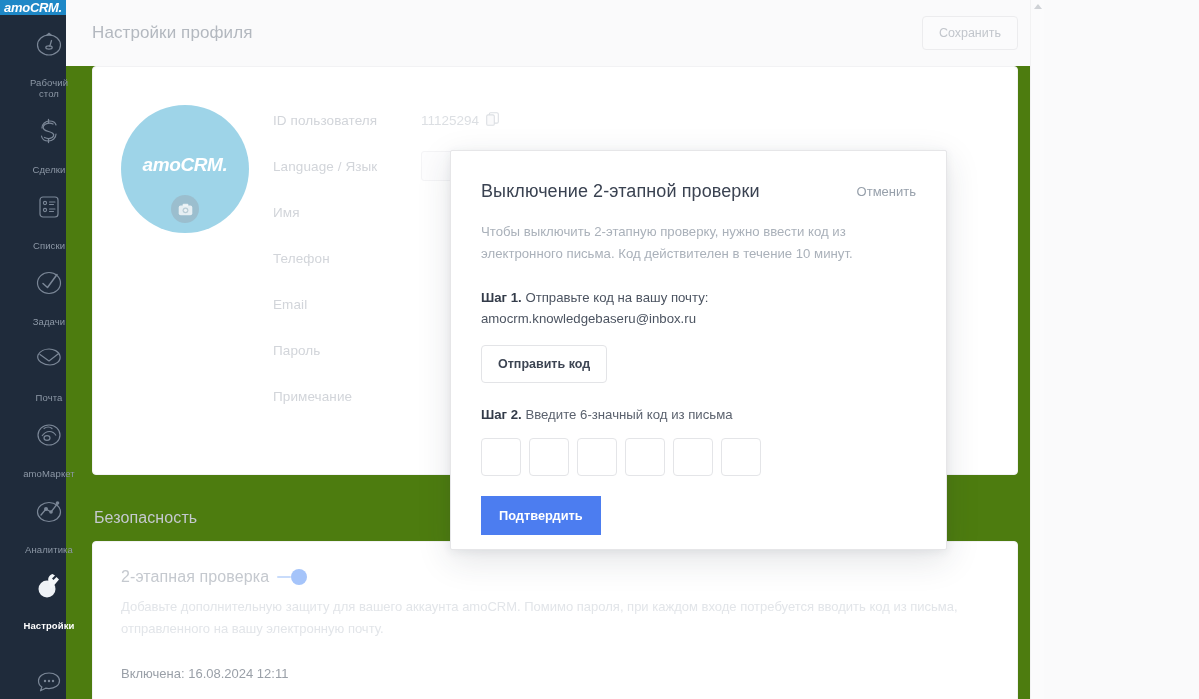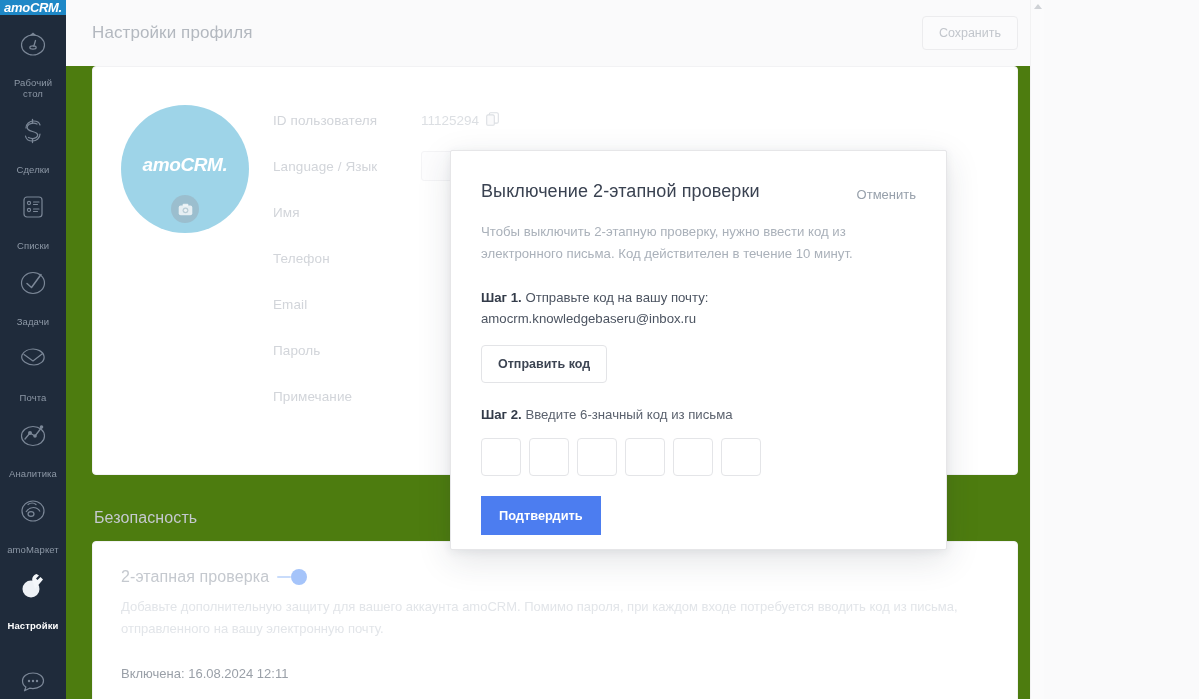--- a/index.html
+++ b/index.html
@@ -20,21 +20,21 @@
     width: 66px; height: 66px; background: #1e88c7;
     display: flex; align-items: center; justify-content: center;
   }
   .logo-text {
     color: #ffffff; font-size: 13px; font-weight: 700; font-style: italic;
     letter-spacing: -0.3px; white-space: nowrap;
   }
   .nav { width: 100%; padding-top: 4px; }
   .nav-item {
     width: 100%; padding: 9px 16px 7px; display: flex; flex-direction: column;
-    align-items: center; gap: 17px; cursor: pointer;
+    align-items: center; gap: 17px; cursor: pointer; margin-left: 16px;
   }
   .nav-item .ico { width: 34px; height: 32px; display:block; }
   .nav-item .lbl {
     font-size: 9.5px; color: #8d98a6; text-align: center; line-height: 11px;
     letter-spacing: .1px;
   }
   .nav-item.active .lbl { color: #ffffff; font-weight: 700; }
   .nav-sep { width: 100%; height: 1px; background: #2b3849; margin: 6px 0 2px; }
   .nav-bottom { width: 100%; padding-top: 12px; }
 
@@ -108,21 +108,21 @@
   }
   .sec-date { font-size: 13px; color: #9aa0a8; margin-top: 26px; }
 
   
   .overlay-modal {
     position: absolute; left: 384px; top: 150px; width: 497px; height: 400px;
     background: #ffffff; border: 1px solid #e6e6e8; border-radius: 2px;
     box-shadow: 0 10px 34px rgba(40,50,65,.13), 0 2px 8px rgba(40,50,65,.07);
     z-index: 40; padding: 30px 30px 0 30px;
   }
-  .modal-head { display: flex; align-items: flex-end; justify-content: space-between; }
+  .modal-head { display: flex; align-items: center; justify-content: space-between; }
   .modal-title { font-size: 18px; color: #3a4251; font-weight: 400; letter-spacing: .1px; }
   .modal-cancel { font-size: 13px; color: #97a0ab; cursor: pointer; }
   .modal-desc {
     margin-top: 19px; font-size: 13.2px; line-height: 22px; color: #aab1ba; max-width: 412px;
   }
   .step {
     margin-top: 22px; font-size: 13.2px; line-height: 21px; color: #4c5461;
   }
   .step b { color: #333b49; font-weight: 700; }
   .step .email { display: block; color: #4c5461; }
@@ -224,40 +224,40 @@
             <path d="M6 12c2-4 7-6 11-6s10 2 11 7c1 5-4 9-10 9S4 18 6 12z" stroke="#7b8797" stroke-width="1.2"></path>
             <path d="M8 11.5 L17 18 L26 11" stroke="#7b8797" stroke-width="1.2" stroke-linecap="round" stroke-linejoin="round"></path>
           </svg>
         </span>
         <span class="lbl">Почта</span>
       </div>
 
       <div class="nav-item">
         <span class="ico">
           <svg width="34" height="32" viewBox="0 0 34 32" fill="none">
+            <ellipse cx="17" cy="16" rx="11" ry="10" stroke="#7b8797" stroke-width="1.2"></ellipse>
+            <path d="M10 17c2-3 5-4.5 7.5-4.5s5 1.5 6.5 4" stroke="#7b8797" stroke-width="1.2"></path>
+            <ellipse cx="15" cy="19" rx="3" ry="2.4" stroke="#7b8797" stroke-width="1.2"></ellipse>
+            <path d="M12 9.5c2.5-2 6-2 8 0" stroke="#7b8797" stroke-width="1.2" stroke-linecap="round"></path>
+          </svg>
+        </span>
+        <span class="lbl">amoМаркет</span>
+      </div>
+
+      <div class="nav-item">
+        <span class="ico">
+          <svg width="34" height="32" viewBox="0 0 34 32" fill="none">
             <ellipse cx="17" cy="17" rx="11.5" ry="9.5" stroke="#7b8797" stroke-width="1.2"></ellipse>
             <path d="M9 20 L14 14 L19 17 L26 8" stroke="#7b8797" stroke-width="1.3" stroke-linecap="round" stroke-linejoin="round"></path>
             <circle cx="14" cy="14" r="2" fill="#7b8797"></circle>
             <circle cx="19" cy="17" r="1.8" fill="#7b8797"></circle>
             <circle cx="25.5" cy="8" r="1.8" fill="#7b8797"></circle>
           </svg>
         </span>
         <span class="lbl">Аналитика</span>
-      </div>
-
-      <div class="nav-item">
-        <span class="ico">
-          <svg width="34" height="32" viewBox="0 0 34 32" fill="none">
-            <ellipse cx="17" cy="16" rx="11" ry="10" stroke="#7b8797" stroke-width="1.2"></ellipse>
-            <path d="M10 17c2-3 5-4.5 7.5-4.5s5 1.5 6.5 4" stroke="#7b8797" stroke-width="1.2"></path>
-            <ellipse cx="15" cy="19" rx="3" ry="2.4" stroke="#7b8797" stroke-width="1.2"></ellipse>
-            <path d="M12 9.5c2.5-2 6-2 8 0" stroke="#7b8797" stroke-width="1.2" stroke-linecap="round"></path>
-          </svg>
-        </span>
-        <span class="lbl">amoМаркет</span>
       </div>
 
       <div class="nav-item active">
         <span class="ico">
           <svg width="34" height="32" viewBox="0 0 34 32" fill="none">
             <circle cx="15" cy="18" r="8.5" fill="#eef2f6"></circle>
             <path d="M19 18 L27 8.5 L24.5 6 L21.5 9 L20 7.5 L23 4.5 L20.5 3 C17 4 15 8 17 11.5 Z" fill="#f4f7fa"></path>
           </svg>
         </span>
         <span class="lbl">Настройки</span>

